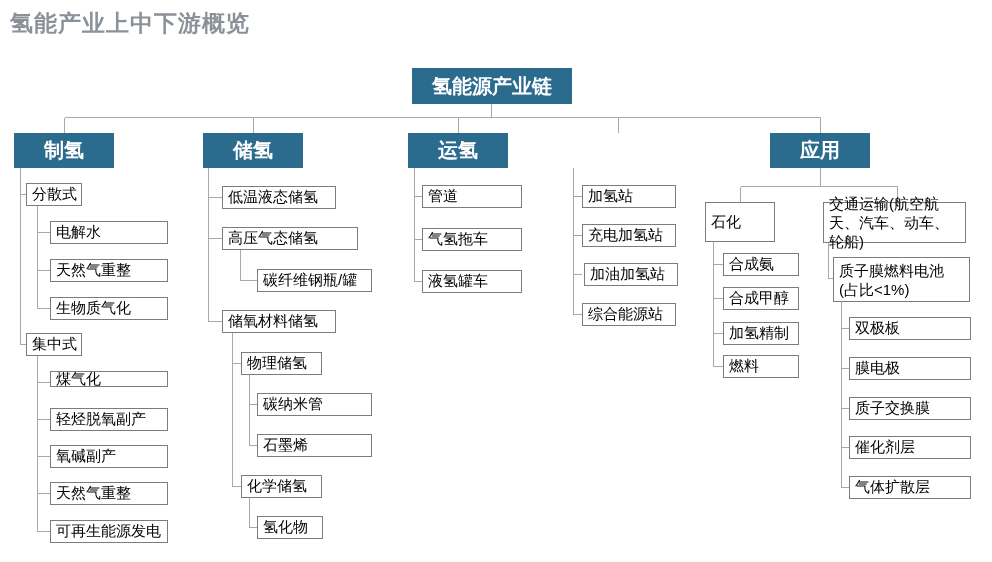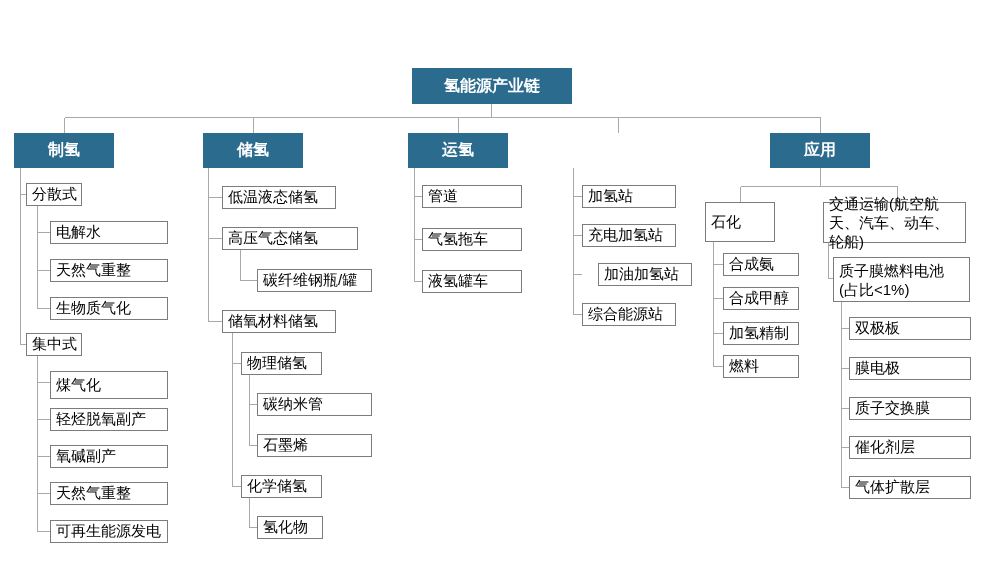--- a/index.html
+++ b/index.html
@@ -9,36 +9,37 @@
   }
   .title{
     position:absolute;left:10px;top:8px;
     font-family:"Liberation Serif","DejaVu Serif",serif;
     font-weight:bold;font-size:23px;color:#8b9198;letter-spacing:1px;
   }
   .bbox{
     position:absolute;box-sizing:border-box;
     background:#2b6b8e;color:#ffffff;
     display:flex;align-items:center;justify-content:center;
-    font-size:16px;font-weight:bold;
+    font-size:20px;font-weight:bold;
   }
   .wbox{
     position:absolute;box-sizing:border-box;
     background:#ffffff;border:1px solid #7c7c7c;color:#000000;
     display:flex;align-items:center;
     padding:0 12px 0 5px;font-size:15px;white-space:nowrap;overflow:hidden;
   }
   .wbox.multi{white-space:normal;line-height:19px;padding:1px 13px 1px 5px;overflow:visible;}
   svg.connectors{position:absolute;left:0;top:0;}
 </style>
 </head>
 <body>
 
 <div id="stage">
 
+  <div class="title">氢能产业上中下游概览</div>
 
   <svg class="connectors" width="992" height="562" viewBox="0 0 992 562">
     <path fill="none" stroke="#a9a9a9" stroke-width="1" shape-rendering="crispEdges" d="
       M491.5 104 V117.5 M64.5 117.5 H820.5 M64.5 117.5 V133 M253.5 117.5 V133 M458.5 117.5 V133 M618.5 117.5 V133 M820.5 117.5 V133
       M20.5 168 V344.5 M20.5 194.5 H26 M20.5 344.5 H26
       M37.5 206 V308.5 M37.5 232.5 H50 M37.5 270.5 H50 M37.5 308.5 H50
       M37.5 356 V531.5 M37.5 382.5 H50 M37.5 419.5 H50 M37.5 456.5 H50 M37.5 493.5 H50 M37.5 531.5 H50
       M208.5 168 V321.5 M208.5 197.5 H222 M208.5 238.5 H222 M208.5 321.5 H222
       M240.5 250 V280.5 M240.5 280.5 H257
       M232.5 333 V486.5 M232.5 363.5 H241 M232.5 486.5 H241
@@ -57,21 +58,21 @@
   <div class="bbox" style="left:14px;top:133px;width:100px;height:35px">制氢</div>
   <div class="bbox" style="left:203px;top:133px;width:100px;height:35px">储氢</div>
   <div class="bbox" style="left:408px;top:133px;width:100px;height:35px">运氢</div>
   <div class="bbox" style="left:770px;top:133px;width:100px;height:35px">应用</div>
 
   <div class="wbox" style="left:26px;top:183px;width:56px;height:23px">分散式</div>
   <div class="wbox" style="left:50px;top:221px;width:118px;height:23px">电解水</div>
   <div class="wbox" style="left:50px;top:259px;width:118px;height:23px">天然气重整</div>
   <div class="wbox" style="left:50px;top:297px;width:118px;height:23px">生物质气化</div>
   <div class="wbox" style="left:26px;top:333px;width:56px;height:23px">集中式</div>
-  <div class="wbox" style="left:50px;top:371px;width:118px;height:28px">煤气化</div>
+  <div class="wbox" style="left:50px;top:371px;width:118px;height:16px">煤气化</div>
   <div class="wbox" style="left:50px;top:408px;width:118px;height:23px">轻烃脱氧副产</div>
   <div class="wbox" style="left:50px;top:445px;width:118px;height:23px">氧碱副产</div>
   <div class="wbox" style="left:50px;top:482px;width:118px;height:23px">天然气重整</div>
   <div class="wbox" style="left:50px;top:520px;width:118px;height:23px">可再生能源发电</div>
 
   <div class="wbox" style="left:222px;top:186px;width:114px;height:23px">低温液态储氢</div>
   <div class="wbox" style="left:222px;top:227px;width:136px;height:23px">高压气态储氢</div>
   <div class="wbox" style="left:257px;top:269px;width:115px;height:23px">碳纤维钢瓶/罐</div>
   <div class="wbox" style="left:222px;top:310px;width:114px;height:23px">储氧材料储氢</div>
   <div class="wbox" style="left:241px;top:352px;width:81px;height:23px">物理储氢</div>
@@ -79,21 +80,21 @@
   <div class="wbox" style="left:257px;top:434px;width:115px;height:23px">石墨烯</div>
   <div class="wbox" style="left:241px;top:475px;width:81px;height:23px">化学储氢</div>
   <div class="wbox" style="left:257px;top:516px;width:66px;height:23px">氢化物</div>
 
   <div class="wbox" style="left:422px;top:185px;width:100px;height:23px">管道</div>
   <div class="wbox" style="left:422px;top:228px;width:100px;height:23px">气氢拖车</div>
   <div class="wbox" style="left:422px;top:270px;width:100px;height:23px">液氢罐车</div>
 
   <div class="wbox" style="left:582px;top:185px;width:94px;height:23px">加氢站</div>
   <div class="wbox" style="left:582px;top:224px;width:94px;height:23px">充电加氢站</div>
-  <div class="wbox" style="left:598px;top:263px;width:94px;height:23px">加油加氢站</div>
+  <div class="wbox" style="left:584px;top:263px;width:94px;height:23px">加油加氢站</div>
   <div class="wbox" style="left:582px;top:303px;width:94px;height:23px">综合能源站</div>
 
   <div class="wbox" style="left:705px;top:202px;width:70px;height:40px">石化</div>
   <div class="wbox" style="left:723px;top:253px;width:76px;height:23px">合成氨</div>
   <div class="wbox" style="left:723px;top:287px;width:76px;height:23px">合成甲醇</div>
   <div class="wbox" style="left:723px;top:322px;width:76px;height:23px">加氢精制</div>
   <div class="wbox" style="left:723px;top:355px;width:76px;height:23px">燃料</div>
   <div class="wbox multi" style="left:823px;top:202px;width:143px;height:41px">交通运输(航空航天、汽车、动车、轮船)</div>
   <div class="wbox multi" style="left:833px;top:257px;width:137px;height:45px">质子膜燃料电池(占比&lt;1%)</div>
   <div class="wbox" style="left:849px;top:317px;width:122px;height:23px">双极板</div>

